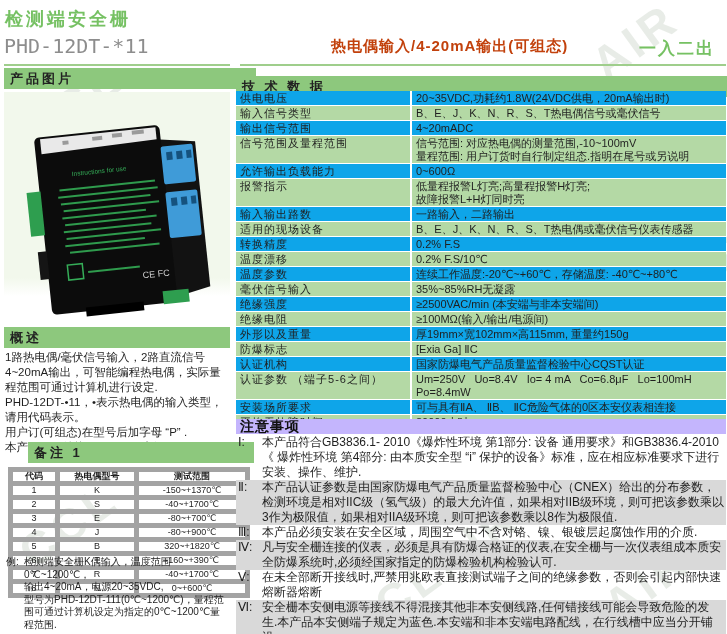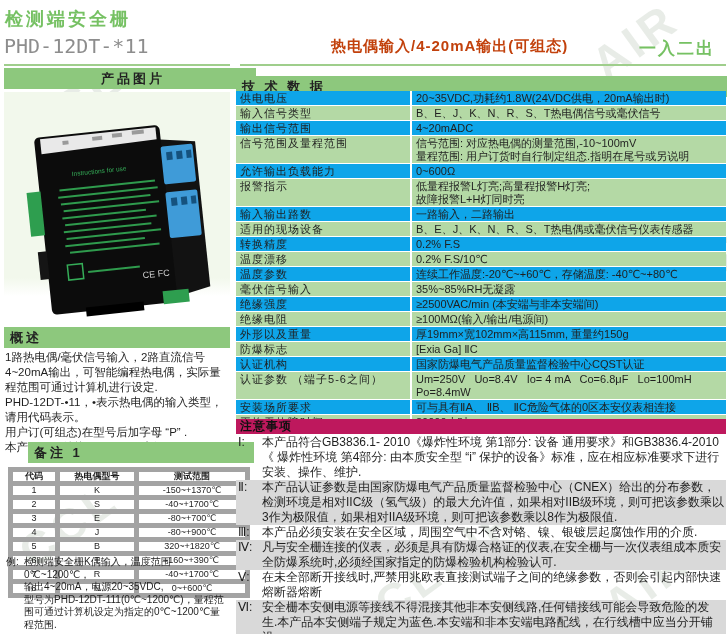--- a/index.html
+++ b/index.html
@@ -24,21 +24,21 @@
   .ph-model{left:4px;top:34px;font-size:20px;color:#8d8d8d;font-family:"DejaVu Sans Mono","Liberation Mono",monospace;}
   .ph-sub{left:331px;top:37px;font-size:15px;font-weight:bold;letter-spacing:1px;color:#c2410c;}
   .ph-io{left:639px;top:37px;font-size:17px;font-weight:bold;letter-spacing:2px;color:#76c163;}
   .rule{height:2px;background:#9fce8c;top:64px;}
   .rule-left{left:4px;width:226px;}
   .rule-right{left:240px;width:486px;}
 
   
   .bar{background:#8dc87d;color:#222;font-size:13px;font-weight:bold;letter-spacing:3px;
        line-height:21px;padding-left:6px;box-sizing:border-box;}
-  .bar-gray{background:#be185d;color:#111;font-size:12px;font-weight:bold;letter-spacing:1px;
+  .bar-gray{background:#c4b5fd;color:#111;font-size:14px;font-weight:bold;letter-spacing:1px;
        line-height:15px;padding-left:4px;box-sizing:border-box;}
 
   
   .img-area{left:4px;top:92px;width:226px;height:232px;
             background:linear-gradient(#f2f8ec 0%,#f2f8ec 80%,#ffffff 88%);}
   .overview{left:5px;top:350px;width:223px;font-size:11.5px;line-height:15px;white-space:pre-line;}
   .note1-table{left:8px;top:467px;border-collapse:collapse;font-size:9px;}
   .note1-table th,.note1-table td{border:5px solid #a3a3a3;text-align:center;padding:0 2px;line-height:9px;height:9px;
       font-weight:normal;}
   .note1-table th{font-weight:bold;}
@@ -76,21 +76,21 @@
       <span class="wm wm6">AIR</span>
     </div>
 
   <div class="z ph-title">检测端安全栅</div>
   <div class="z ph-model">PHD-12DT-*11</div>
   <div class="z ph-sub">热电偶输入/4-20mA输出(可组态)</div>
   <div class="z ph-io">一入二出</div>
   <div class="z rule rule-left"></div>
   <div class="z rule rule-right"></div>
 
-  <div class="z bar" style="left:4px;top:68px;width:252px;text-align:center;">产品图片</div>
+  <div class="z bar" style="left:4px;top:68px;width:252px;">产品图片</div>
 
   <div class="z img-area">
     <svg width="226" height="232" viewBox="0 0 226 232">
       <g transform="rotate(-6 110 120)">
         <polygon points="158,52 198,58 198,204 158,212" fill="#121212"></polygon>
         <rect x="38" y="38" width="126" height="178" rx="5" fill="#0c0c0c"></rect>
         <polygon points="44,40 160,40 160,52 44,55" fill="#e9e9e9"></polygon>
         <g fill="#9a9a9a">
           <rect x="96" y="43" width="10" height="4"></rect>
             <rect x="116" y="42" width="10" height="4"></rect>

